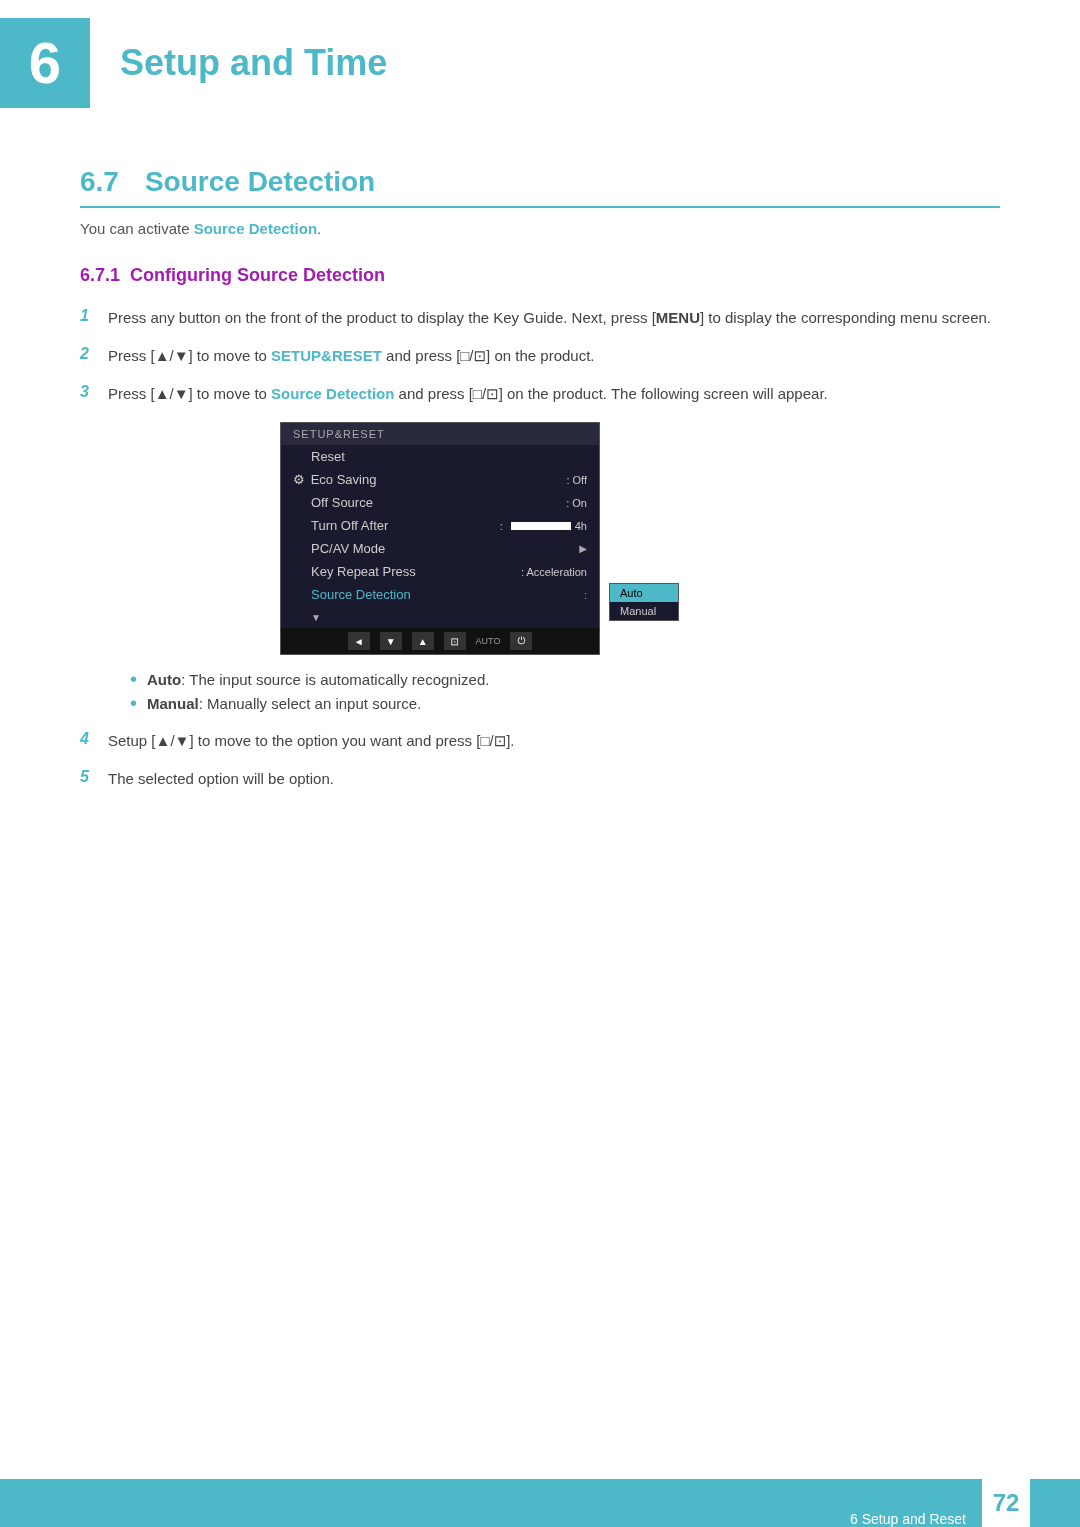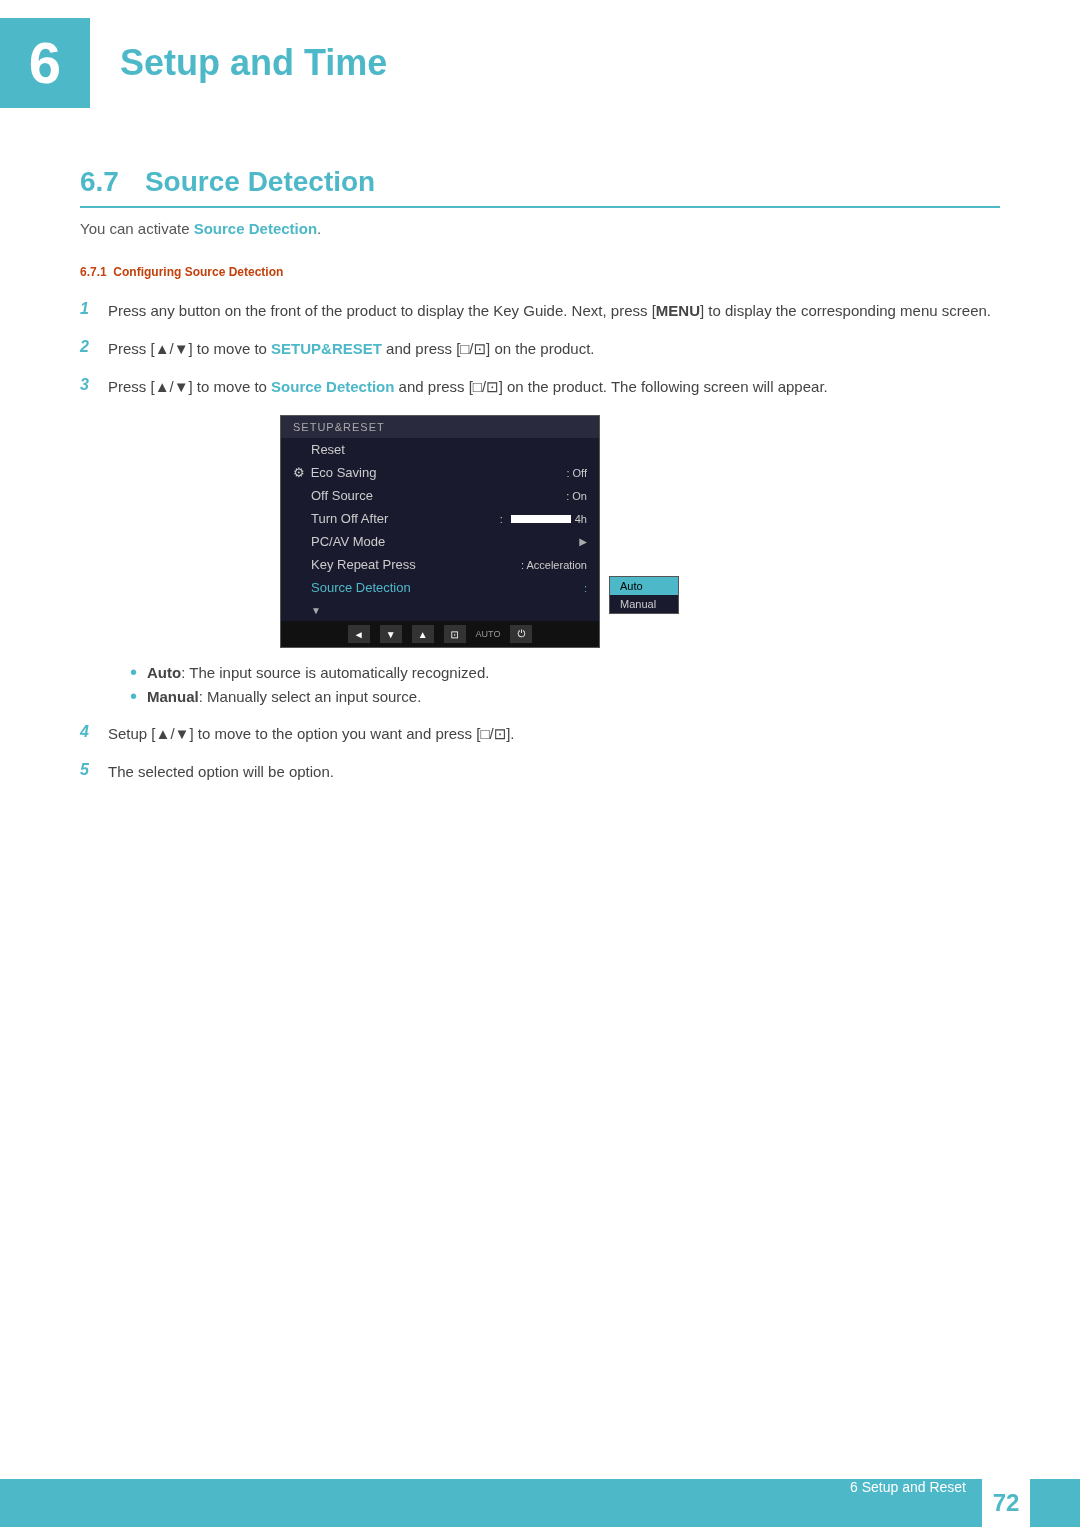--- a/index.html
+++ b/index.html
@@ -96,23 +96,23 @@
       color: #555;
     }
 
     .highlight-bold {
       font-weight: bold;
       color: #4db8c8;
     }
 
     
     .subsection-heading {
-      font-size: 12px;
-      font-weight: bold;
-      color: #c2410c;
+      font-size: 18px;
+      font-weight: bold;
+      color: #a21caf;
       margin-bottom: 20px;
     }
 
     
     .steps {
       list-style: none;
       padding: 0;
     }
 
     .step {
@@ -292,21 +292,21 @@
 
     
     .footer {
       position: fixed;
       bottom: 0;
       left: 0;
       width: 1080px;
       height: 48px;
       background: #4db8c8;
       display: flex;
-      align-items: flex-start;
+      align-items: flex-end;
       justify-content: flex-end;
       padding-right: 50px;
       gap: 16px;
     }
 
     .footer-text {
       color: #fff;
       font-size: 14px;
     }
 

